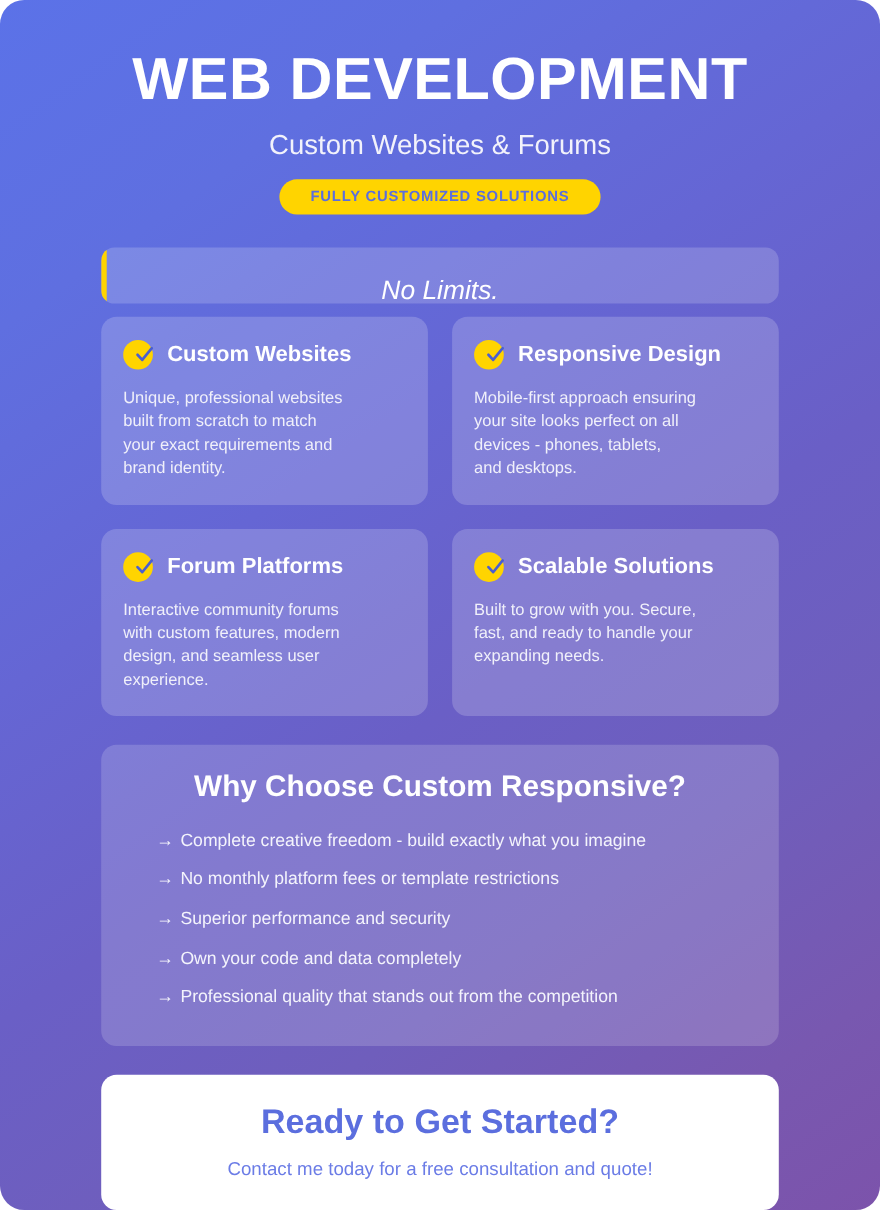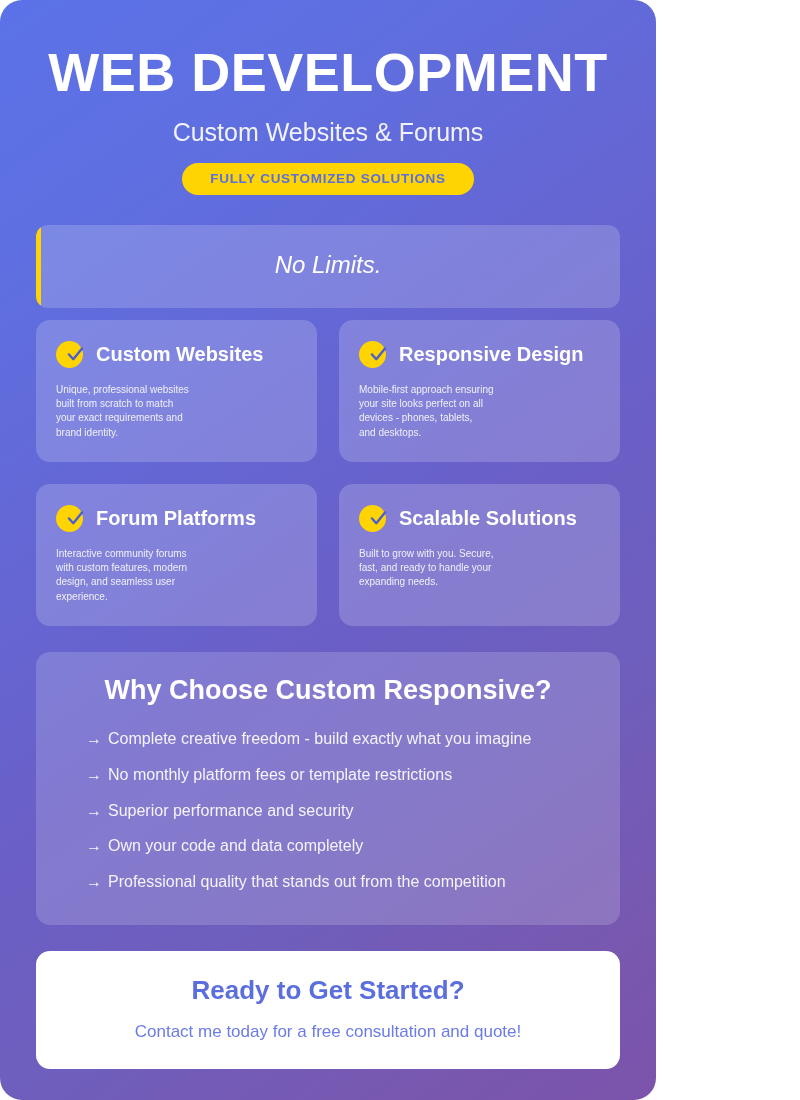--- a/index.html
+++ b/index.html
@@ -7,33 +7,33 @@
   html, body {
     width: 800px;
     height: 1100px;
     background: #ffffff;
     font-family: "Liberation Sans", sans-serif;
     overflow: hidden;
   }
 
   #poster {
     position: relative;
-    width: 656px;
+    width: 800px;
     height: 1100px;
     border-radius: 22px;
     overflow: hidden;
     background: linear-gradient(145deg,
         #5b72e8 0%,
         #5f6fe0 18%,
         #6566d4 38%,
         #6a5fc6 56%,
         #6f5ebc 72%,
         #7858b0 88%,
         #7c53ab 100%);
-    padding: 0 36px;
+    padding: 0 92px;
     display: flex;
     flex-direction: column;
   }
 
   
   .header {
     text-align: center;
     padding-top: 44px;
   }
   .title {
@@ -127,21 +127,21 @@
     left: 11px;
     top: 7px;
   }
   .card-title {
     font-size: 20px;
     font-weight: bold;
     color: #ffffff;
     line-height: 1.15;
   }
   .card-body {
-    font-size: 10px;
+    font-size: 15px;
     color: #f0f0fa;
     line-height: 1.43;
     white-space: pre-line;
   }
 
   
   .why {
     margin-top: 26px;
     background: rgba(255,255,255,0.17);
     border-radius: 14px;
@@ -168,21 +168,21 @@
 
   
   .cta {
     margin-top: 26px;
     background: #ffffff;
     border-radius: 14px;
     padding: 24px 20px 26px;
     text-align: center;
   }
   .cta-title {
-    font-size: 26px;
+    font-size: 31px;
     font-weight: bold;
     color: #5b6ede;
     line-height: 1.2;
   }
   .cta-sub {
     margin-top: 14px;
     font-size: 17px;
     color: #6b7ce6;
     line-height: 1.3;
   }

